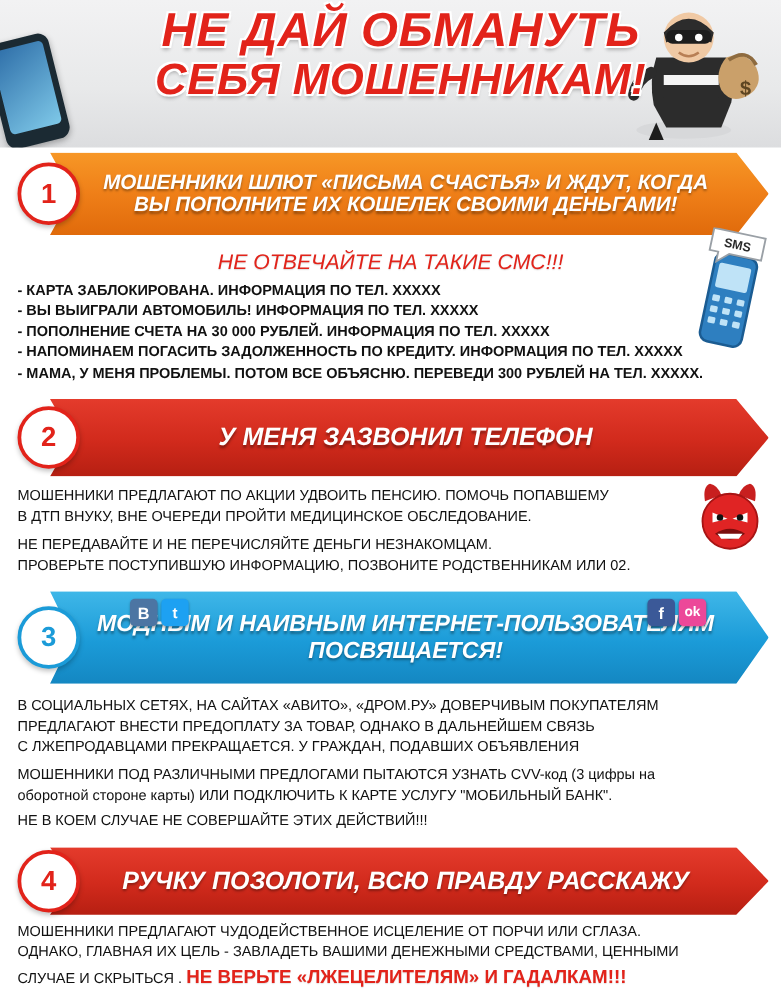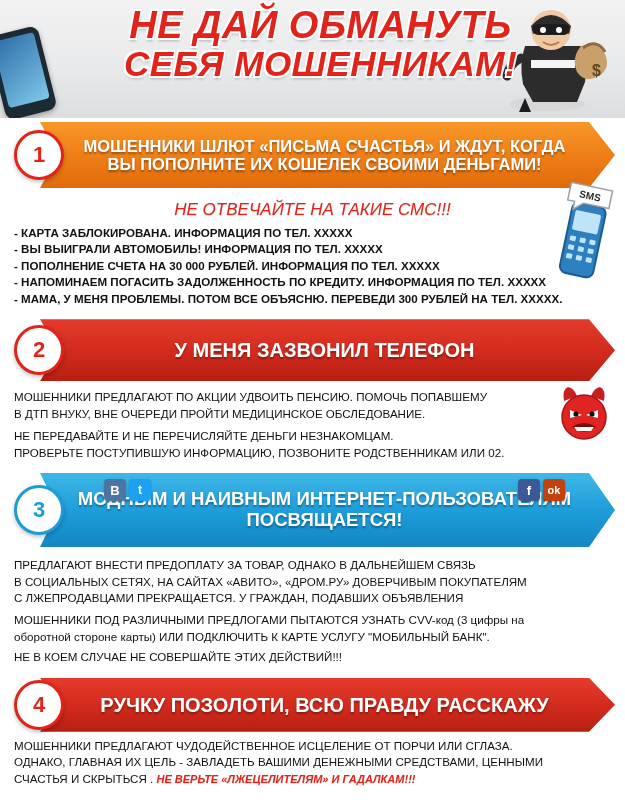--- a/index.html
+++ b/index.html
@@ -96,20 +96,21 @@
   .banner.b2 .ribbon,
   .banner.b4 .ribbon {
     background: linear-gradient(180deg,#e43b2c 0%, #d12a1c 55%, #b61f12 100%);
   }
   .banner.b3 .ribbon {
     background: linear-gradient(180deg,#3fb7e8 0%, #1b9bd8 55%, #1487c2 100%);
   }
   .banner .ribbon-text {
     color: #ffffff;
     font-weight: bold;
+    font-style: italic;
     font-size: 17px;
     line-height: 1.12;
     padding: 0 40px 0 34px;
     text-shadow: 0 2px 2px rgba(0,0,0,.35);
   }
   .banner.b1 { height: 66px; }
   .banner.b1 .ribbon-text { font-size: 16.5px; }
   .banner.b2 .ribbon-text,
   .banner.b4 .ribbon-text { font-size: 20px; }
   .banner.b3 { height: 74px; }
@@ -194,42 +195,41 @@
     font-weight: bold;
     font-size: 13px;
     display: flex;
     align-items: center;
     justify-content: center;
     box-shadow: 0 1px 2px rgba(0,0,0,.3);
   }
   .sq.vk { background: #4c75a3; }
   .sq.tw { background: #1da1f2; font-size: 12px; }
   .sq.fb { background: #3b5998; }
-  .sq.ok { background: #c2410c; font-size: 11px; }
+  .sq.ok { background: #ec4899; font-size: 11px; }
 
   
   .sms-phone {
     position: absolute;
     right: 10px;
     top: -6px;
     width: 62px;
     height: 104px;
   }
 
   
   .final-line {
     font-size: 11.6px;
     line-height: 1.45;
     color: #111;
   }
   .final-red {
     color: #e2231a;
     font-weight: bold;
-    font-style: italic;
-    font-size: 11px;
+    font-size: 15px;
     text-shadow: 0 1px 1px rgba(0,0,0,.12);
   }
 </style>
 </head>
 <body>
 
 <div class="poster">
 
   <div class="header">
     <div class="phone-deco"></div>
@@ -334,39 +334,39 @@
     <div class="social-right">
       <div class="sq fb">f</div>
       <div class="sq ok">ok</div>
     </div>
     <div class="ribbon">
       <div class="ribbon-text">МОДНЫМ И НАИВНЫМ ИНТЕРНЕТ-ПОЛЬЗОВАТЕЛЯМ ПОСВЯЩАЕТСЯ!</div>
     </div>
   </div>
 
   <div class="section" style="padding-top:10px">
+    <div class="para">В СОЦИАЛЬНЫХ СЕТЯХ, НА САЙТАХ «АВИТО», «ДРОМ.РУ»  ДОВЕРЧИВЫМ ПОКУПАТЕЛЯМ</div>
     <div class="para">ПРЕДЛАГАЮТ ВНЕСТИ ПРЕДОПЛАТУ ЗА ТОВАР, ОДНАКО  В ДАЛЬНЕЙШЕМ СВЯЗЬ</div>
-    <div class="para">В СОЦИАЛЬНЫХ СЕТЯХ, НА САЙТАХ «АВИТО», «ДРОМ.РУ»  ДОВЕРЧИВЫМ ПОКУПАТЕЛЯМ</div>
     <div class="para">С ЛЖЕПРОДАВЦАМИ ПРЕКРАЩАЕТСЯ.  У ГРАЖДАН, ПОДАВШИХ ОБЪЯВЛЕНИЯ</div>
     <div class="spacer-6"></div>
     <div class="para bold">МОШЕННИКИ ПОД РАЗЛИЧНЫМИ ПРЕДЛОГАМИ ПЫТАЮТСЯ УЗНАТЬ CVV-код (3 цифры на</div>
     <div class="para bold">оборотной стороне карты) ИЛИ ПОДКЛЮЧИТЬ К КАРТЕ УСЛУГУ "МОБИЛЬНЫЙ БАНК".</div>
     <div class="spacer-4"></div>
     <div class="para bold">НЕ В КОЕМ СЛУЧАЕ НЕ СОВЕРШАЙТЕ ЭТИХ ДЕЙСТВИЙ!!!</div>
   </div>
 
   <div class="banner b4" style="margin-top:12px; height:54px;">
     <div class="num-circle">4</div>
     <div class="ribbon">
       <div class="ribbon-text">РУЧКУ ПОЗОЛОТИ, ВСЮ ПРАВДУ РАССКАЖУ</div>
     </div>
   </div>
 
   <div class="section" style="padding-top:6px">
     <div class="para bold">МОШЕННИКИ ПРЕДЛАГАЮТ ЧУДОДЕЙСТВЕННОЕ ИСЦЕЛЕНИЕ ОТ ПОРЧИ ИЛИ СГЛАЗА.</div>
     <div class="para">ОДНАКО, ГЛАВНАЯ ИХ ЦЕЛЬ - ЗАВЛАДЕТЬ ВАШИМИ ДЕНЕЖНЫМИ СРЕДСТВАМИ, ЦЕННЫМИ</div>
     <div class="final-line">
-      <span>СЧАСТЬЯ И СКРЫТЬСЯ .</span>
+      <span>СЛУЧАЕ И СКРЫТЬСЯ .</span>
       <span class="final-red">НЕ ВЕРЬТЕ «ЛЖЕЦЕЛИТЕЛЯМ» И ГАДАЛКАМ!!!</span>
     </div>
   </div>
 
 </div>
 
 </body></html>

